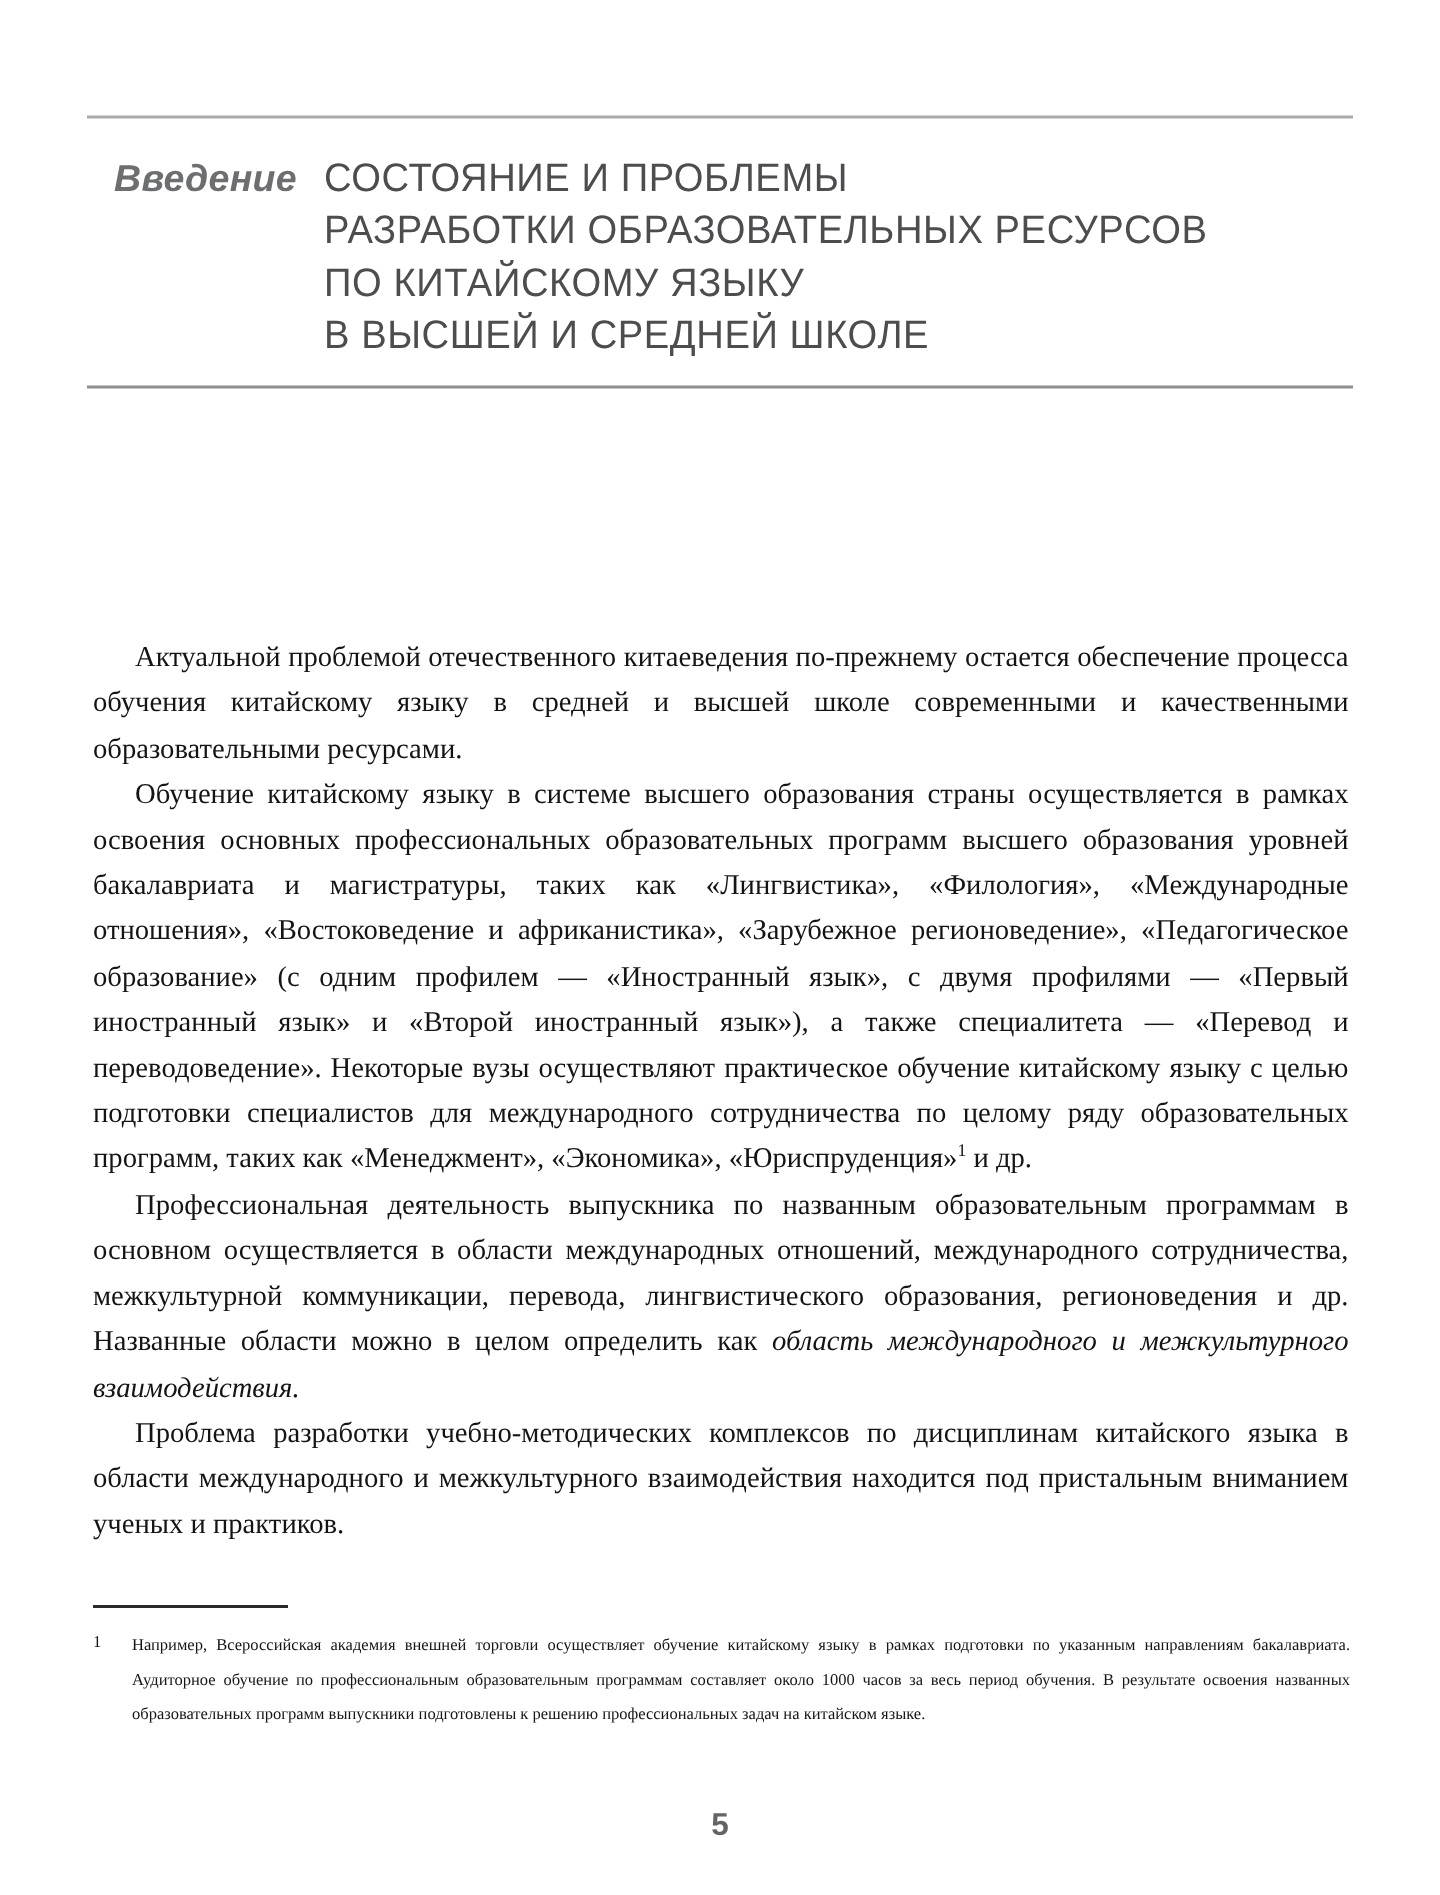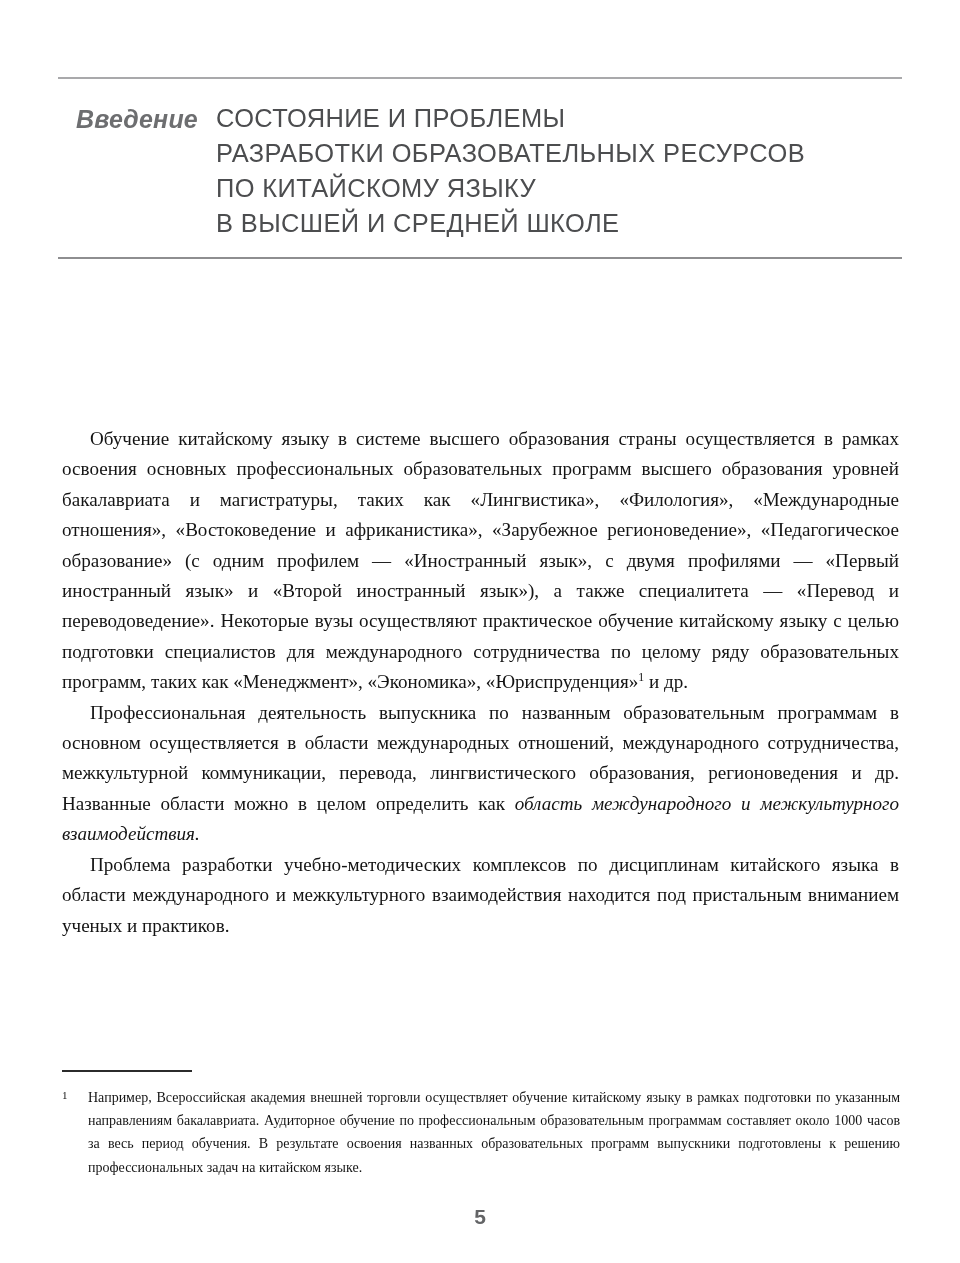--- a/index.html
+++ b/index.html
@@ -128,21 +128,21 @@
   .footnote-marker {
     flex: 0 0 26px;
     width: 26px;
     font-size: 11px;
     line-height: 14px;
     color: #151515;
     padding-top: 2px;
   }
   .footnote-text {
     flex: 1 1 auto;
-    font-size: 14px;
+    font-size: 11px;
     line-height: 23.4px;
     text-align: justify;
     text-justify: inter-word;
     color: #151515;
   }
 
   
   .folio {
     position: absolute;
     left: 0;
@@ -176,20 +176,21 @@
         <span class="tline">В ВЫСШЕЙ И СРЕДНЕЙ ШКОЛЕ</span>
       </div>
 
     </div>
 
     <div class="rule bottom"></div>
   </div>
 
   <div class="body-col">
 
+    <p class="para">Актуальной проблемой отечественного китаеведения по-прежнему остается обеспечение процесса обучения китайскому языку в средней и высшей школе современными и качественными образовательными ресурсами.</p>
 
 
     <p class="para"><span>Обучение китайскому языку в системе высшего образования страны осуществляется в рамках освоения основных профессиональных образовательных программ высшего образования уровней бакалавриата и магистратуры, таких как «Лингвистика», «Филология», «Международные отношения», «Востоковедение и африканистика», «Зарубежное регионоведение», «Педагогическое образование» (с одним профилем — «Иностранный язык», с двумя профилями — «Первый иностранный язык» и «Второй иностранный язык»), а также специалитета — «Перевод и переводоведение». Некоторые вузы осуществляют практическое обучение китайскому языку с целью подготовки специалистов для международного сотрудничества по целому ряду образовательных программ, таких как «Менеджмент», «Экономика», «Юриспруденция»</span><sup class="fn-ref">1</sup><span> и др.</span></p>
 
     <p class="para"><span>Профессиональная деятельность выпускника по названным образовательным программам в основном осуществляется в области международных отношений, международного сотрудничества, межкультурной коммуникации, перевода, лингвистического образования, регионоведения и др. Названные области можно в целом определить как </span><em>область международного и межкультурного взаимодействия.</em></p>
 
     <p class="para">Проблема разработки учебно-методических комплексов по дисциплинам китайского языка в области международного и межкультурного взаимодействия находится под пристальным вниманием ученых и практиков.</p>
 
   </div>
 

